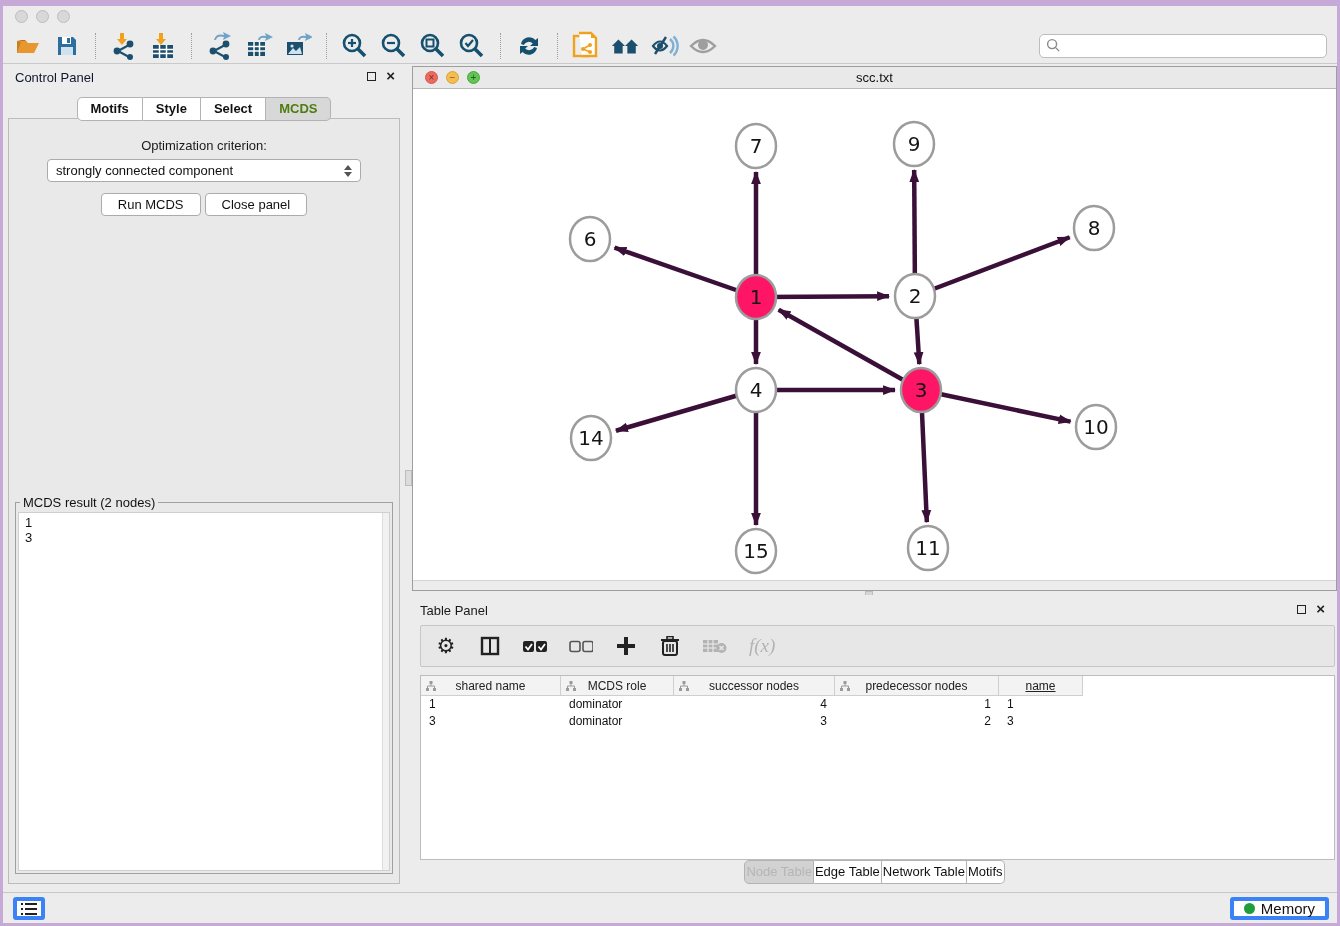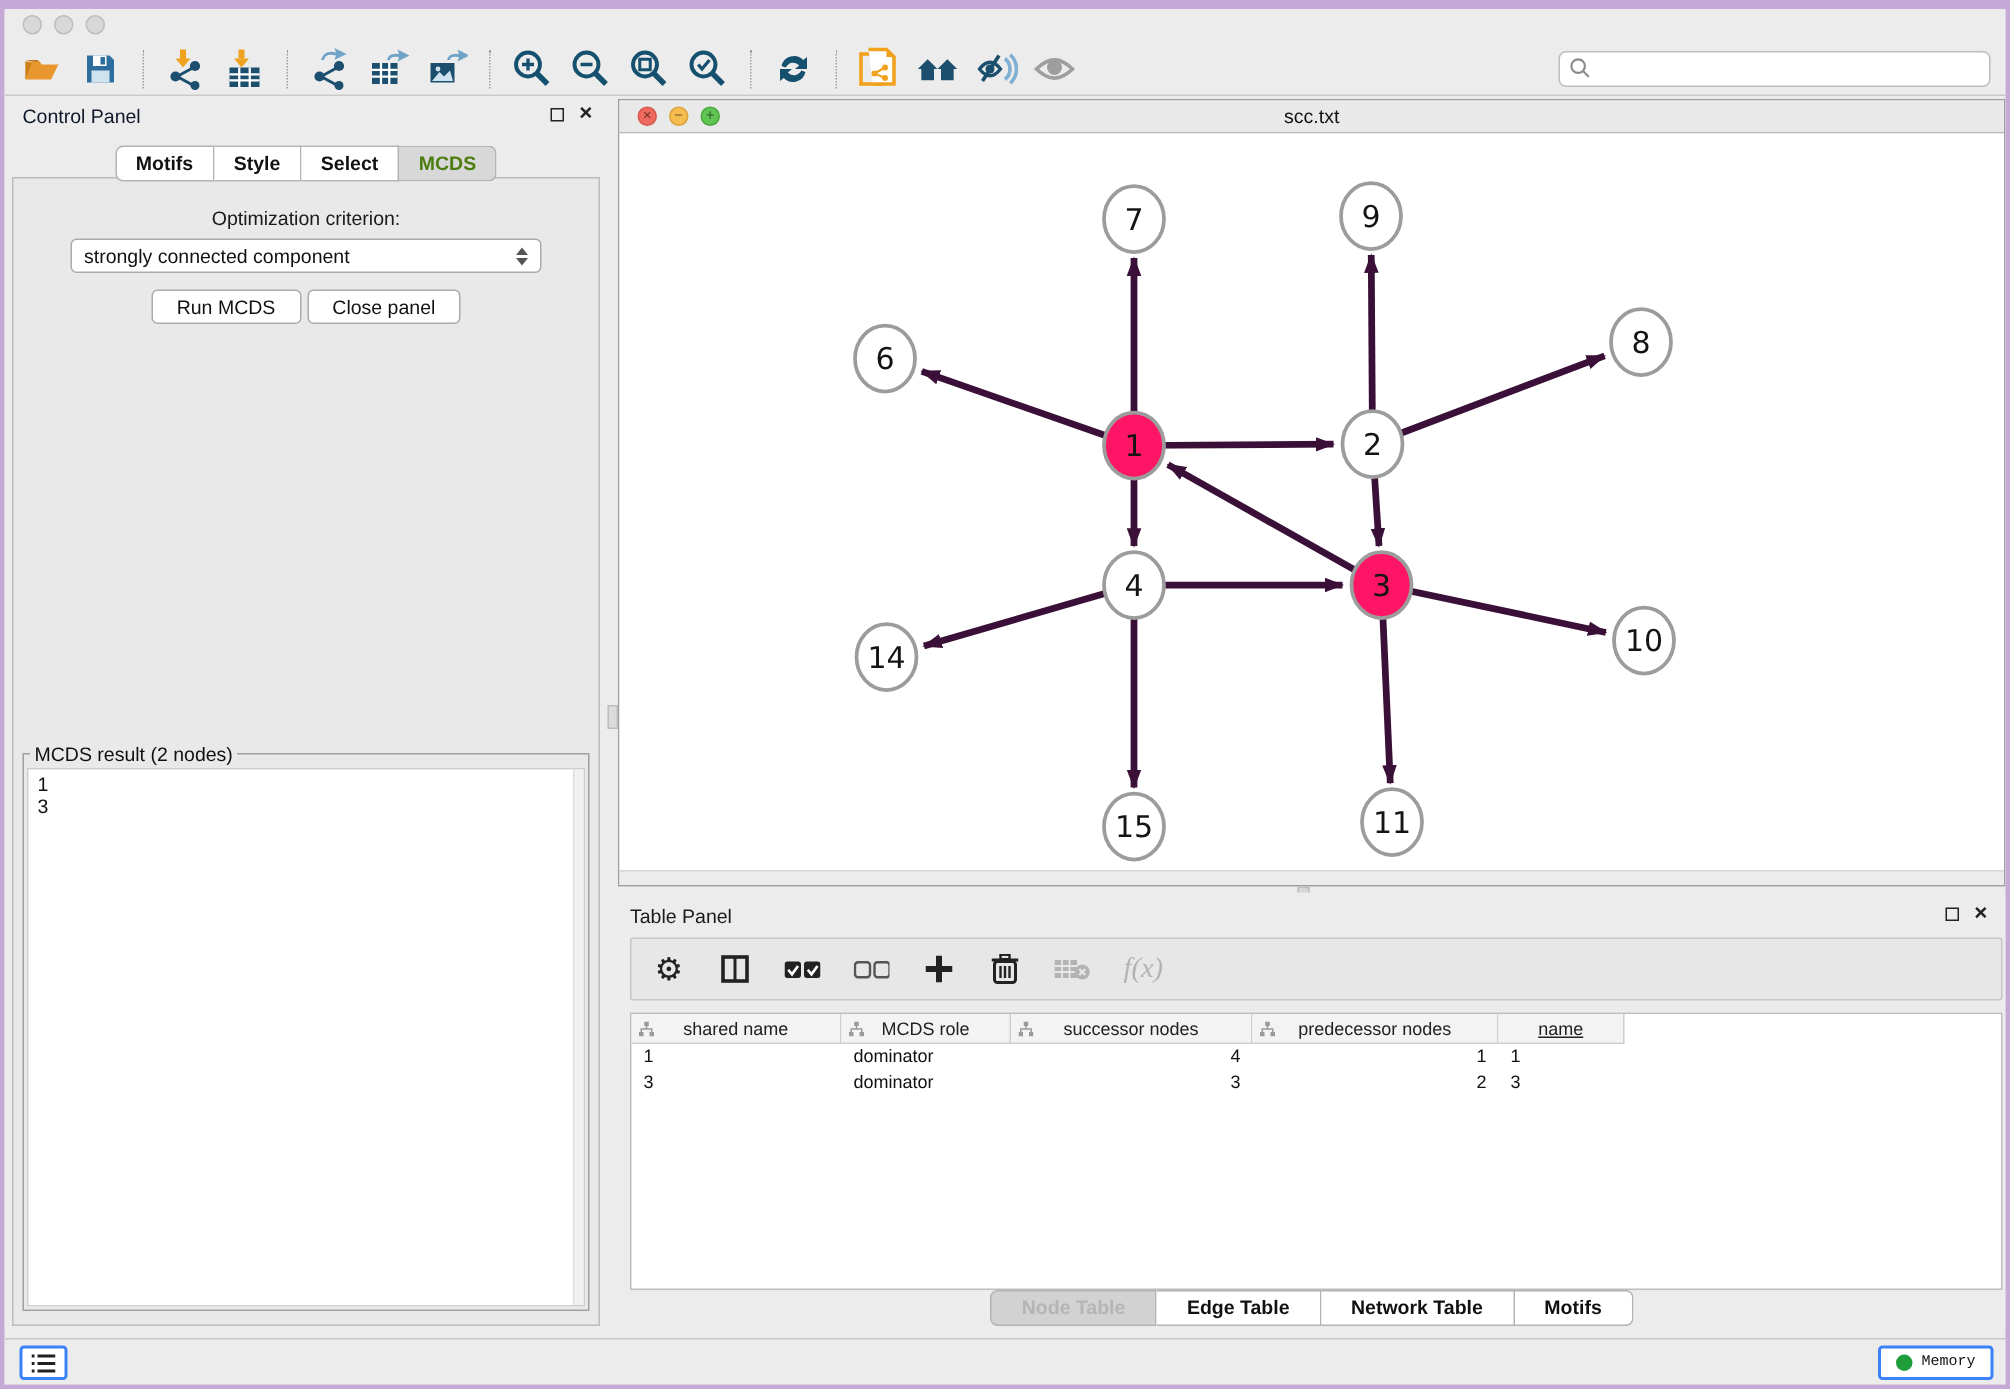--- a/index.html
+++ b/index.html
@@ -84,30 +84,30 @@
   .ttable { position:absolute; left:8px; right:2px; top:80px; bottom:26px; background:#fff; border:1px solid #bdbdbd; overflow:hidden; }
   .thead { display:flex; height:20px; }
   .th { background:#f3f3f3; border-right:1px solid #cfcfcf; border-bottom:1px solid #cfcfcf;
         display:flex; align-items:center; justify-content:center; gap:5px; font-size:12px; color:#222; }
   .th svg { position:absolute; left:5px; }
   .th { position:relative; }
   .trow { display:flex; height:17px; font-size:12px; color:#111; }
   .td { padding:1px 8px 0; overflow:hidden; white-space:nowrap; }
   .td.r { text-align:right; }
   .ttabs { position:absolute; left:0; right:0; bottom:2px; display:flex; justify-content:center; }
-  .ttab { padding:3px 20px 4px; font-size:13px; font-weight:700; background:#fff; color:#111;
+  .ttab { padding:3px 1px 4px; font-size:13px; font-weight:400; background:#fff; color:#111;
           border:1px solid #b3b3b3; border-left:none; }
   .ttab:first-child { border-left:1px solid #b3b3b3; border-radius:5px 0 0 5px; }
   .ttab:last-child { border-radius:0 5px 5px 0; }
   .ttab.sel { background:#d2d2d2; color:#b5b5b5; }
 
   
   .statusbar { position:absolute; left:0; right:0; bottom:0; height:31px; background:#ececec; border-top:1px solid #c6c6c6; }
-  .sbtn { position:absolute; top:4px; height:23px; background:#fff; border:2px solid #3b82f6; border-radius:3px;
-          display:flex; align-items:center; justify-content:center; gap:6px; font-size:10px; color:#111;font-family:Liberation Mono, monospace; }
+  .sbtn { position:absolute; top:4px; height:23px; background:#fff; border:4px solid #3b82f6; border-radius:3px;
+          display:flex; align-items:center; justify-content:center; gap:6px; font-size:15px; color:#111; }
   .list-btn { left:10px; width:32px; }
   .mem-btn { right:8px; padding:0 10px; }
   .dot { width:11px; height:11px; border-radius:50%; background:#1f9d3a; }
 
   svg text { font-family:"DejaVu Sans", sans-serif; }
 </style>
 </head>
 <body>
 
 <div class="frame">

